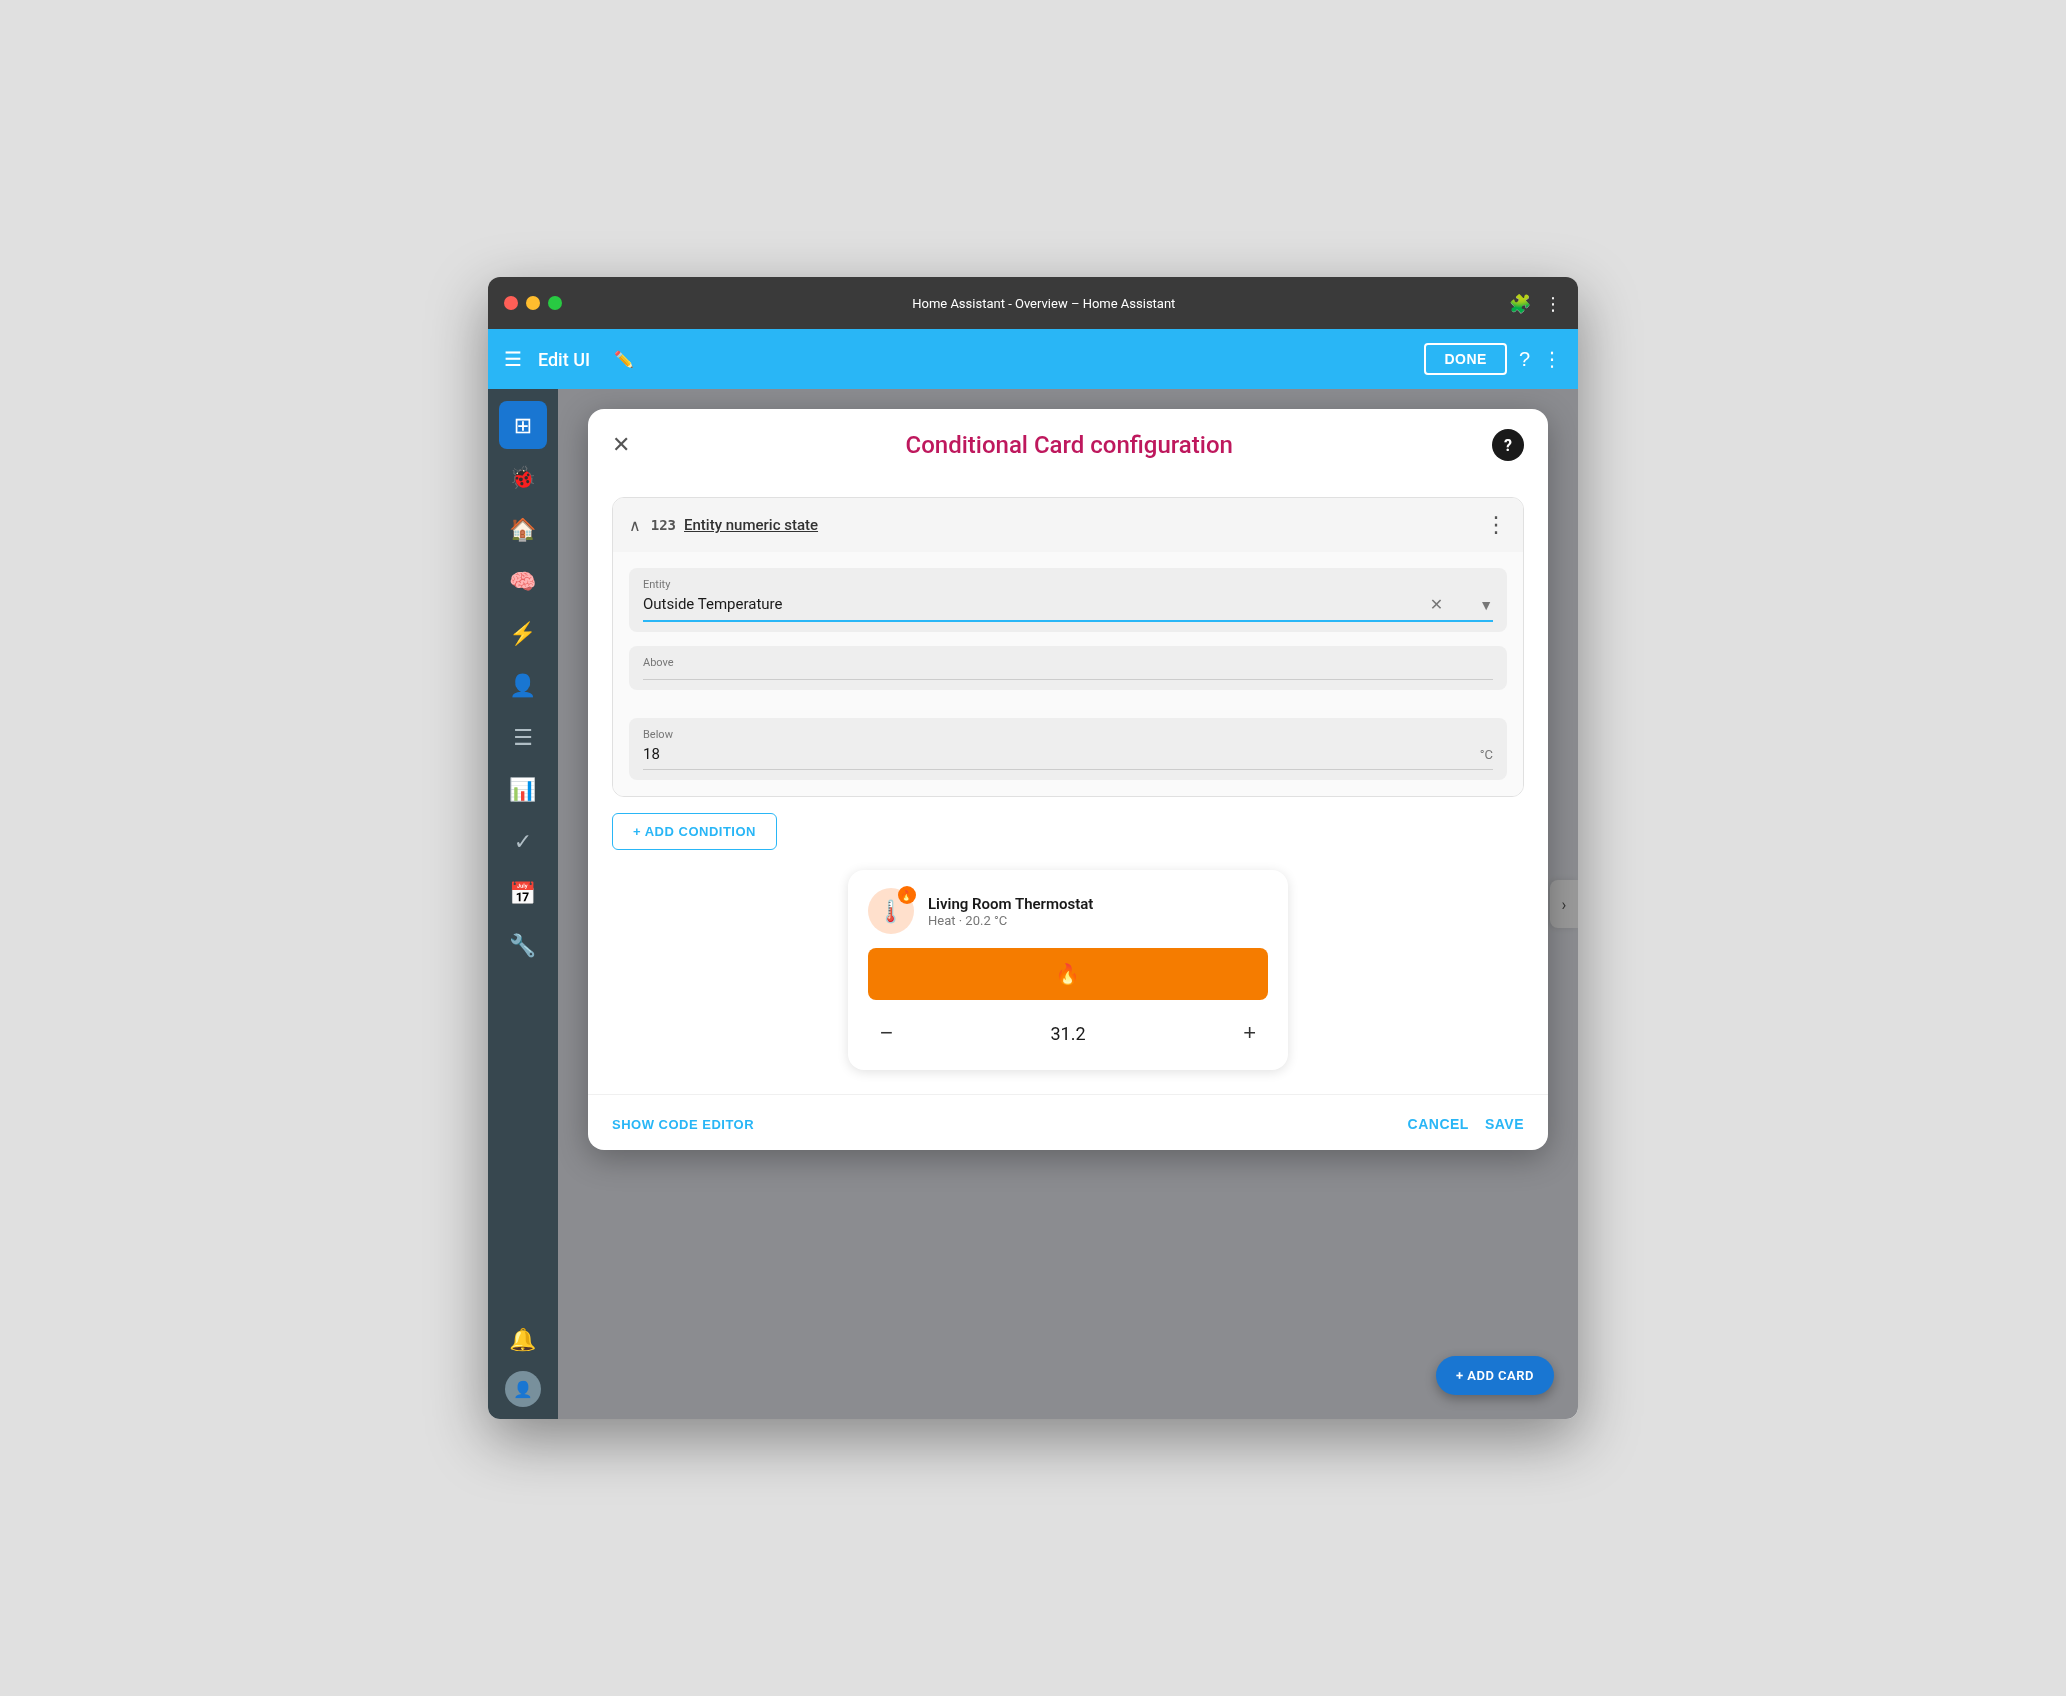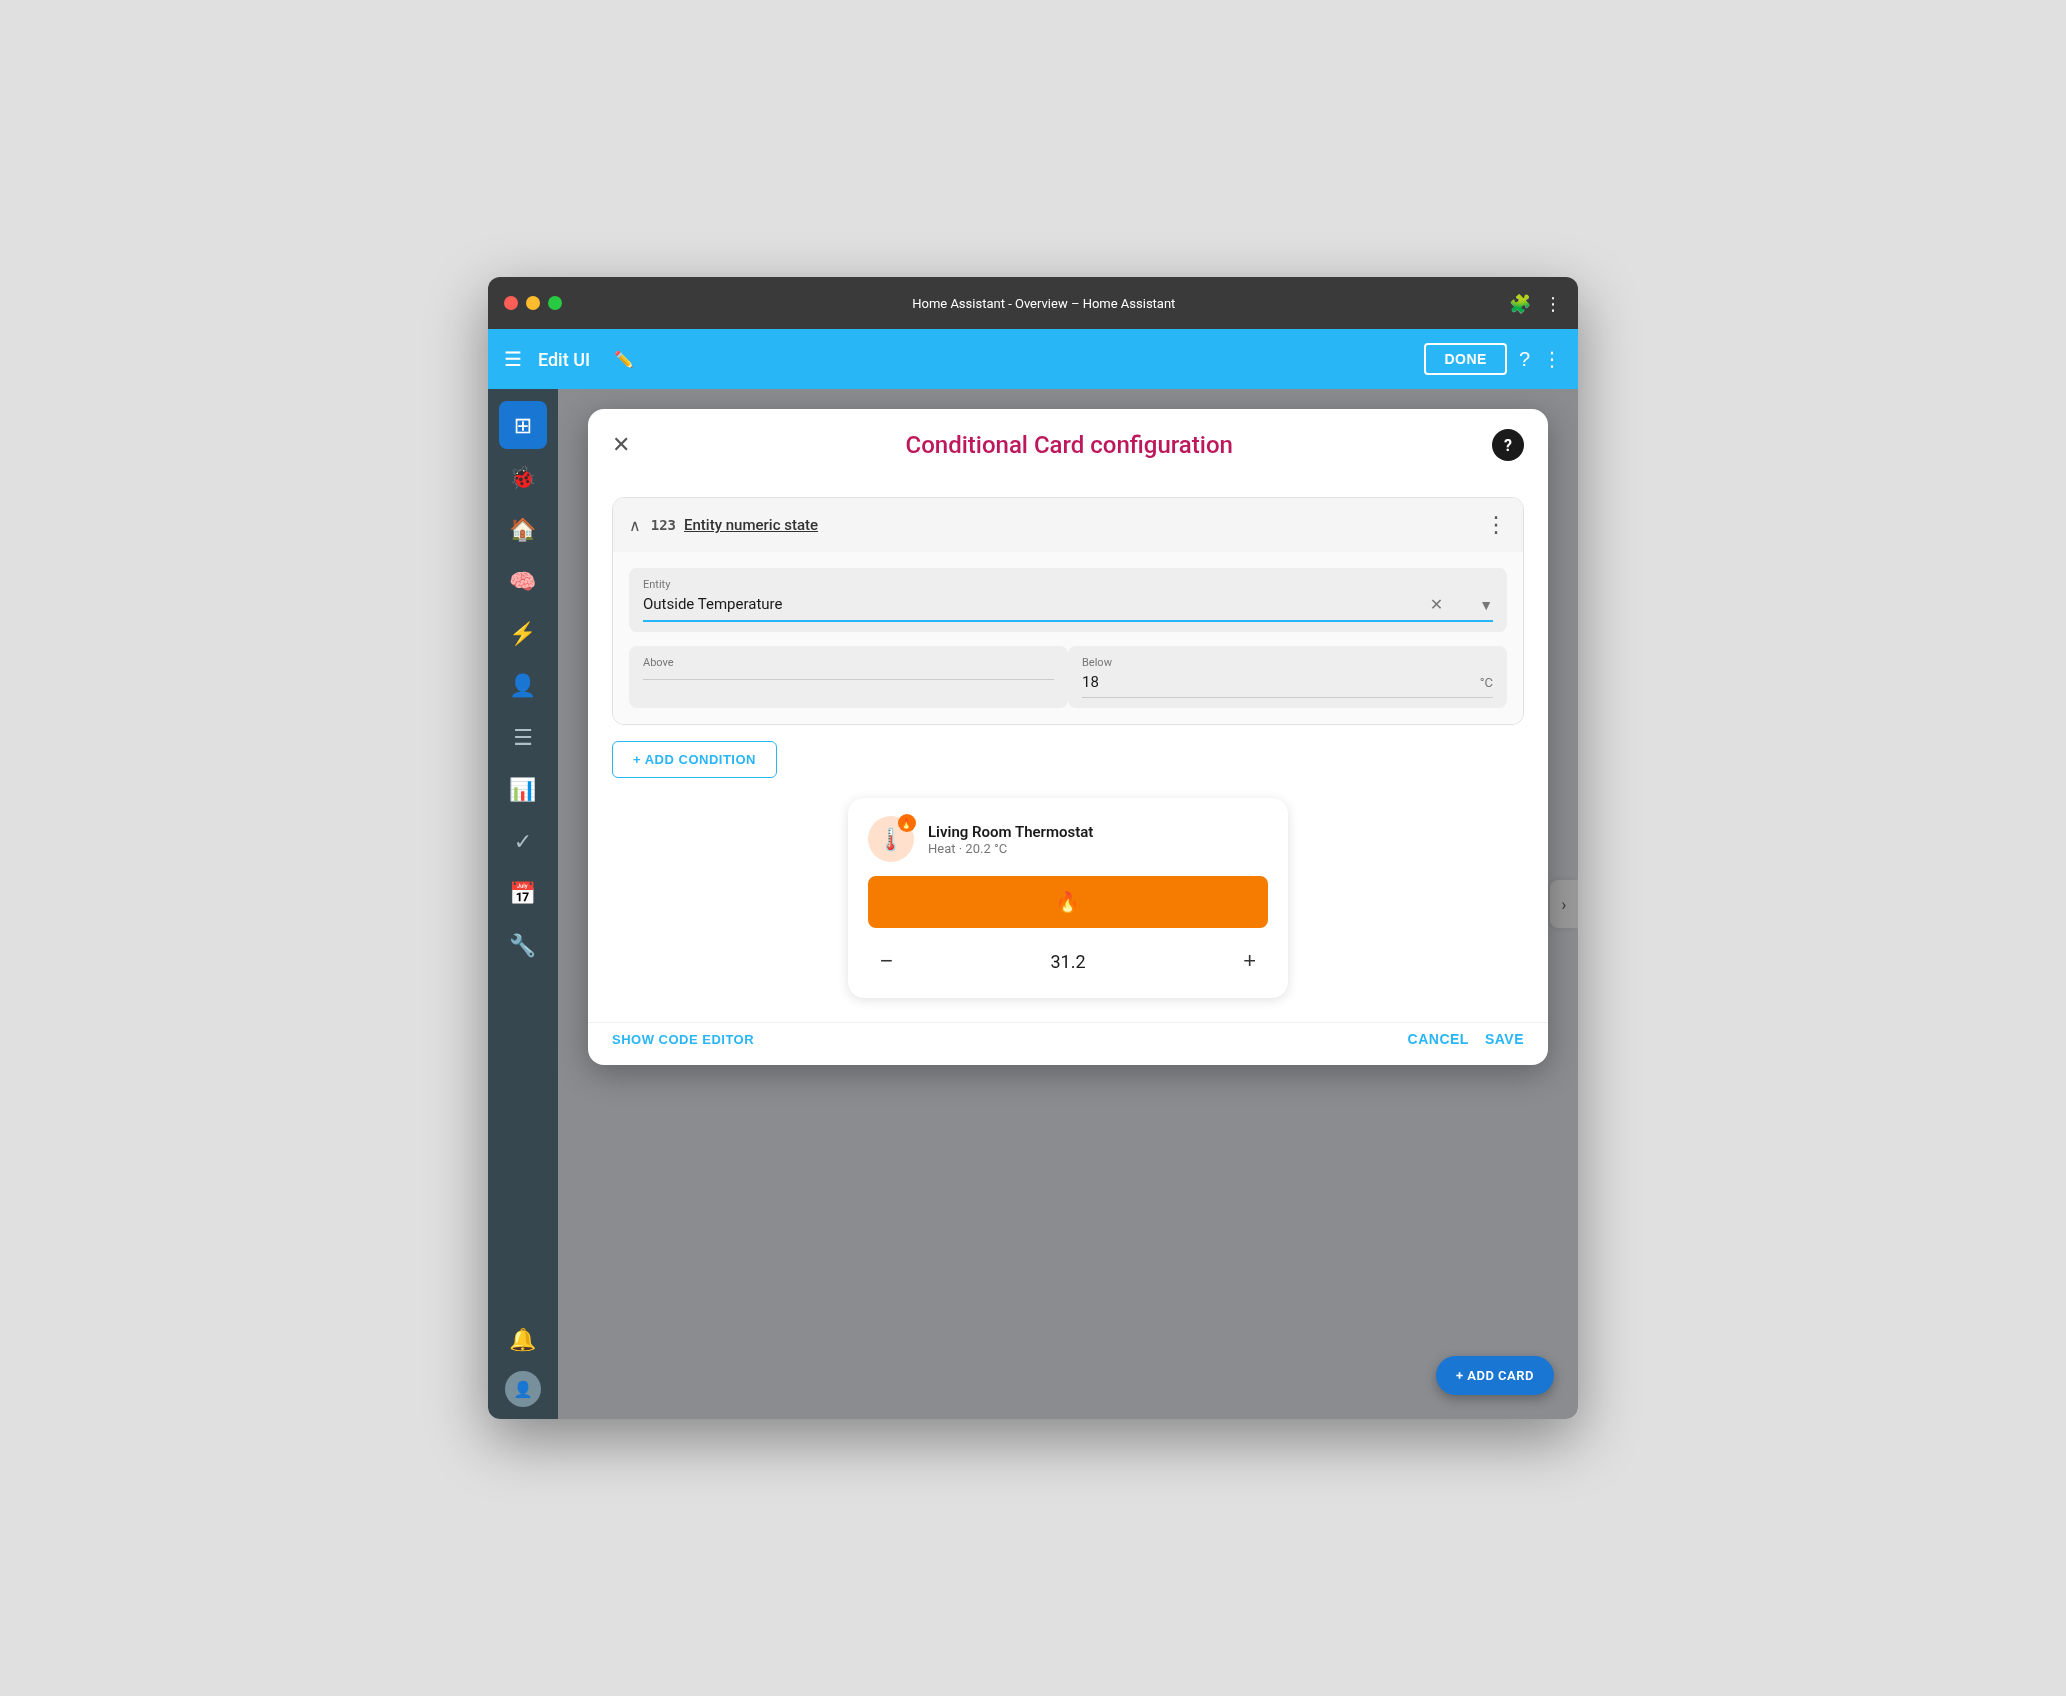--- a/index.html
+++ b/index.html
@@ -355,21 +355,22 @@
     }
 
     .field-underline {
       border-bottom: 2px solid #29b6f6;
       margin-top: 6px;
     }
 
     
     .threshold-row {
       display: flex;
-      gap: 0;
+      gap: 28px;
+      flex-direction: column;
     }
 
     .threshold-field {
       flex: 1;
       background: #eeeeee;
       border-radius: 8px;
       padding: 10px 14px;
       position: relative;
     }
 
@@ -535,21 +536,21 @@
     }
     .modal-body::-webkit-scrollbar-thumb {
       background: #ccc;
       border-radius: 3px;
     }
 
     
     .modal-footer {
       display: flex;
       align-items: center;
-      padding: 8px 24px 18px;
+      padding: 21px 24px 18px;
       border-top: 1px solid #f0f0f0;
     }
 
     .show-code-btn {
       background: none;
       border: none;
       color: #29b6f6;
       font-size: 13px;
       font-weight: 600;
       letter-spacing: 0.5px;

